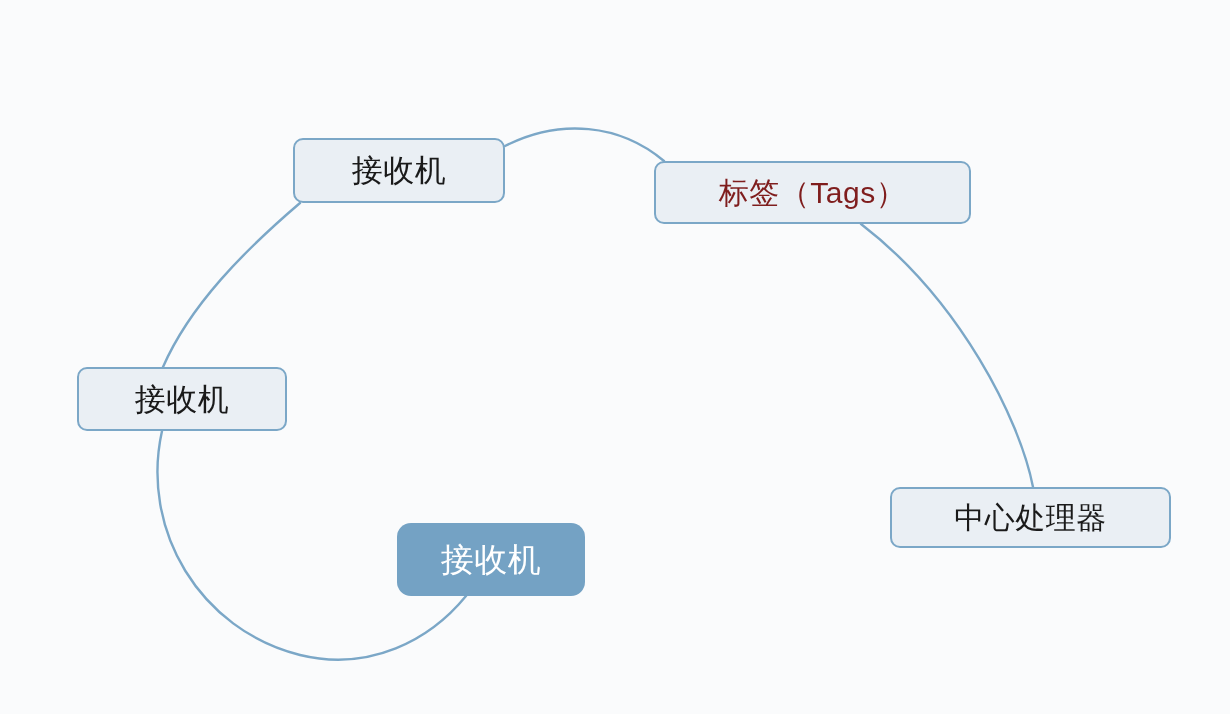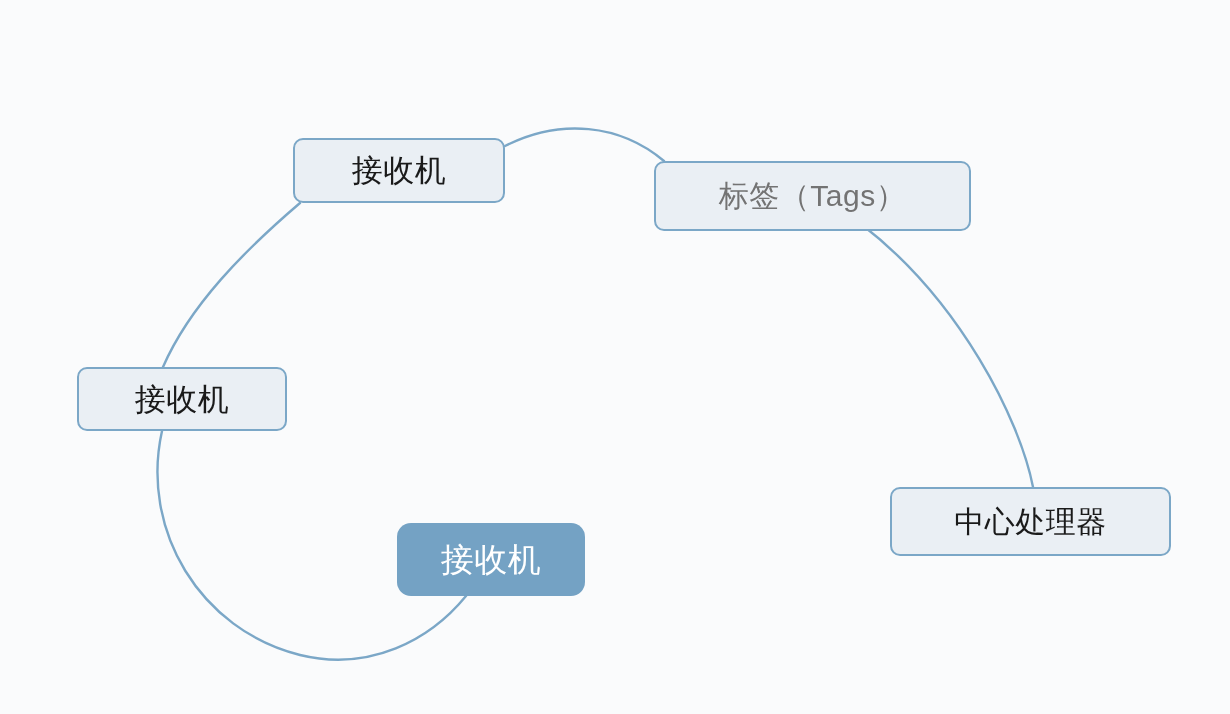--- a/index.html
+++ b/index.html
@@ -61,27 +61,27 @@
       <path d="M 505 146 C 560 118 620 124 664 161" fill="none" stroke="#7ba7c7" stroke-width="2.4" stroke-linecap="round"></path>
       <path d="M 861 224 C 960 300 1020 420 1033 487" fill="none" stroke="#7ba7c7" stroke-width="2.4" stroke-linecap="round"></path>
       <path d="M 300 203 C 245 250 190 305 163 367" fill="none" stroke="#7ba7c7" stroke-width="2.4" stroke-linecap="round"></path>
       <path d="M 162 431 C 140 530 200 630 300 655 C 370 672 430 640 466 596" fill="none" stroke="#7ba7c7" stroke-width="2.4" stroke-linecap="round"></path>
     </svg>
 
   <div id="node-layer">
       <div class="node node-normal" style="left: 293px; top: 138px; width: 212px; height: 65px; background: rgb(234, 239, 244); border-color: rgb(123, 167, 199); color: rgb(26, 26, 26);">
         <span class="node-label" style="font-size: 31px;">接收机</span>
       </div>
-      <div class="node node-normal" style="left: 654px; top: 161px; width: 317px; height: 70px; background: rgb(234, 239, 244); border-color: rgb(123, 167, 199); color: #737373;">
+      <div class="node node-normal" style="left: 654px; top: 161px; width: 317px; height: 63px; background: rgb(234, 239, 244); border-color: rgb(123, 167, 199); color: #7f1d1d;">
         <span class="node-label" style="font-size: 30px;">标签（Tags）</span>
       </div>
       <div class="node node-normal" style="left: 77px; top: 367px; width: 210px; height: 64px; background: rgb(234, 239, 244); border-color: rgb(123, 167, 199); color: rgb(26, 26, 26);">
         <span class="node-label" style="font-size: 31px;">接收机</span>
       </div>
-      <div class="node node-normal" style="left: 890px; top: 487px; width: 281px; height: 69px; background: rgb(234, 239, 244); border-color: rgb(123, 167, 199); color: rgb(26, 26, 26);">
+      <div class="node node-normal" style="left: 890px; top: 487px; width: 281px; height: 61px; background: rgb(234, 239, 244); border-color: rgb(123, 167, 199); color: rgb(26, 26, 26);">
         <span class="node-label" style="font-size: 30px;">中心处理器</span>
       </div>
       <div class="node node-selected" style="left: 397px; top: 523px; width: 188px; height: 73px; background: rgb(116, 162, 196); color: rgb(255, 255, 255);">
         <span class="node-label" style="font-size: 33px;">接收机</span>
       </div>
     </div>
 
 </div>
 
 </body></html>

